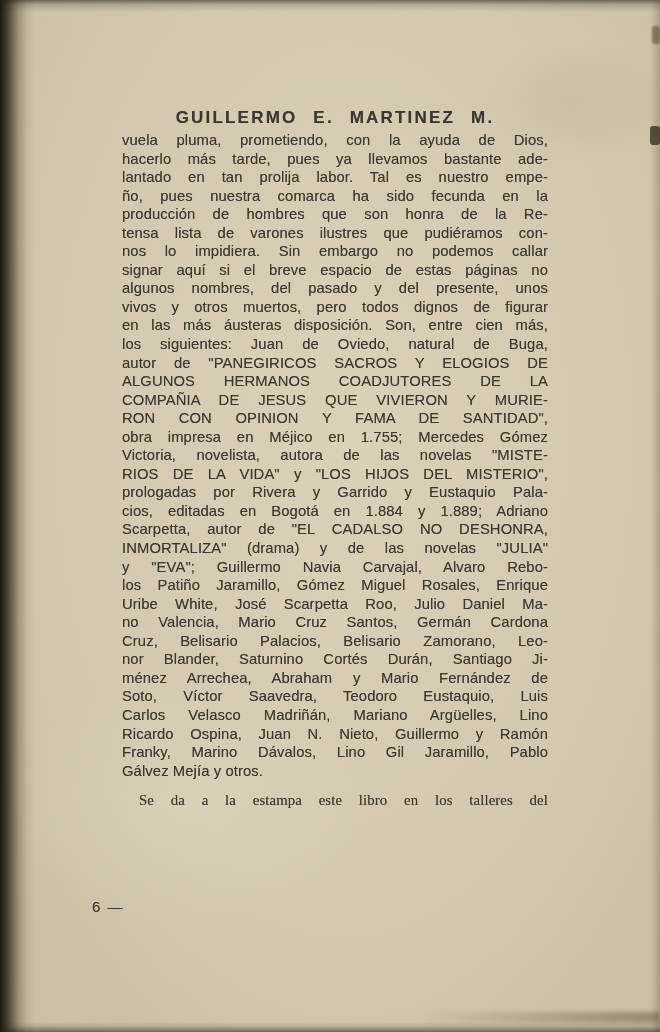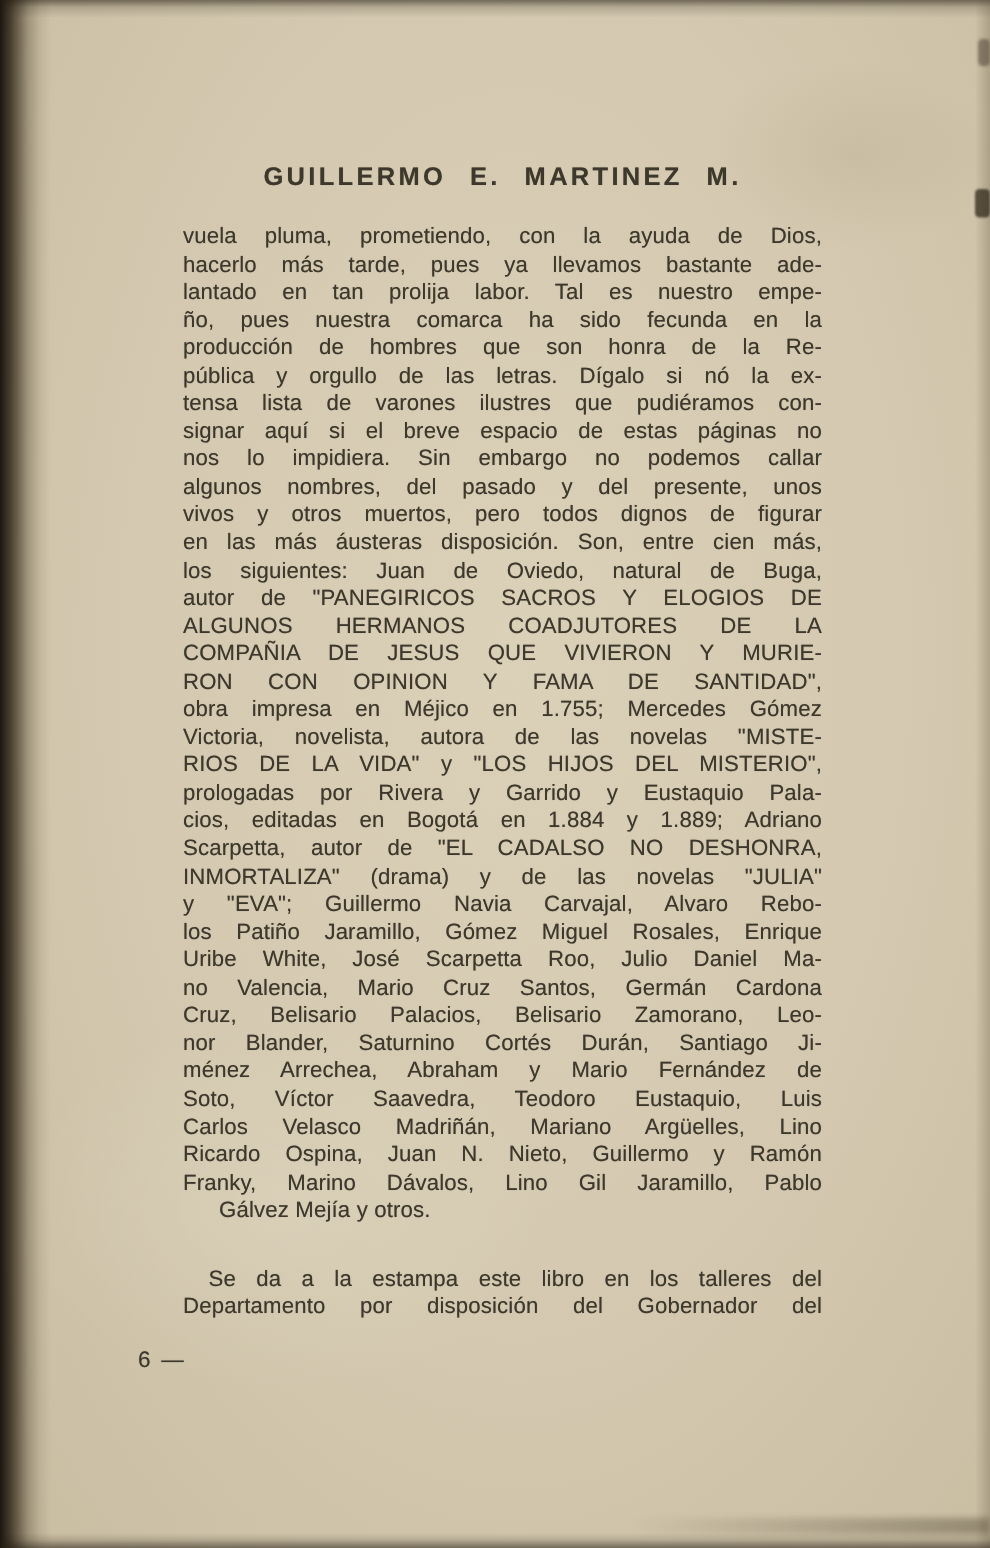--- a/index.html
+++ b/index.html
@@ -55,35 +55,35 @@
   }
   .running-head {
     position: absolute; top: 108px; left: 122px; width: 426px;
     text-align: center;
     font-size: 17px; font-weight: bold;
     letter-spacing: 2.2px; word-spacing: 9px;
     color: var(--ink, #3e382c);
     text-shadow: 0 0 0.5px rgba(62,56,44,0.6);
   }
   .text-block {
-    position: absolute; top: 149px; left: 122px; width: 426px;
+    position: absolute; top: 131px; left: 122px; width: 426px;
     font-size: 14.8px; line-height: 18.55px;
     color: var(--ink, #3e382c);
     text-shadow: 0 0 0.5px rgba(62,56,44,0.55);
   }
   .line {
     text-align: justify;
     text-align-last: justify;
     letter-spacing: 0.1px;
     white-space: normal;
     overflow: hidden;
   }
-  .line-left { text-align-last: left; margin-left: 24px; }
+  .line-left { text-align-last: left; }
   .indent-first .line:first-child { text-indent: 17px; }
-  .para-2 { margin-top: 27px; }
+  .para-2 { margin-top: 11px; font-family: Liberation Serif, serif; }
   .page-number {
     position: absolute; top: 898px; left: 92px;
     font-size: 15px; letter-spacing: 1.5px;
     color: var(--ink, #3e382c);
     text-shadow: 0 0 0.5px rgba(62,56,44,0.55);
   }
 </style>
 </head>
 <body>
 
@@ -98,24 +98,23 @@
 
   <header class="running-head">GUILLERMO E. MARTINEZ M.</header>
 
   <main class="text-block">
     <div class="paragraph">
         <div class="line">vuela pluma, prometiendo, con la ayuda de Dios,</div>
         <div class="line">hacerlo más tarde, pues ya llevamos bastante ade-</div>
         <div class="line">lantado en tan prolija labor. Tal es nuestro empe-</div>
         <div class="line">ño, pues nuestra comarca ha sido fecunda en la</div>
         <div class="line">producción de hombres que son honra de la Re-</div>
-        <div class="line">pública y orgullo de las letras. Dígalo si nó la ex-</div>
         <div class="line">tensa lista de varones ilustres que pudiéramos con-</div>
+        <div class="line">nos lo impidiera. Sin embargo no podemos callar</div>
         <div class="line">signar aquí si el breve espacio de estas páginas no</div>
-        <div class="line">nos lo impidiera. Sin embargo no podemos callar</div>
         <div class="line">algunos nombres, del pasado y del presente, unos</div>
         <div class="line">vivos y otros muertos, pero todos dignos de figurar</div>
         <div class="line">en las más áusteras disposición. Son, entre cien más,</div>
         <div class="line">los siguientes: Juan de Oviedo, natural de Buga,</div>
         <div class="line">autor de "PANEGIRICOS SACROS Y ELOGIOS DE</div>
         <div class="line">ALGUNOS HERMANOS COADJUTORES DE LA</div>
         <div class="line">COMPAÑIA DE JESUS QUE VIVIERON Y MURIE-</div>
         <div class="line">RON CON OPINION Y FAMA DE SANTIDAD",</div>
         <div class="line">obra impresa en Méjico en 1.755; Mercedes Gómez</div>
         <div class="line">Victoria, novelista, autora de las novelas "MISTE-</div>
@@ -132,18 +131,17 @@
         <div class="line">nor Blander, Saturnino Cortés Durán, Santiago Ji-</div>
         <div class="line">ménez Arrechea, Abraham y Mario Fernández de</div>
         <div class="line">Soto, Víctor Saavedra, Teodoro Eustaquio, Luis</div>
         <div class="line">Carlos Velasco Madriñán, Mariano Argüelles, Lino</div>
         <div class="line">Ricardo Ospina, Juan N. Nieto, Guillermo y Ramón</div>
         <div class="line">Franky, Marino Dávalos, Lino Gil Jaramillo, Pablo</div>
         <div class="line line-left">Gálvez Mejía y otros.</div>
       </div>
     <div class="paragraph para-2 indent-first">
         <div class="line">Se da a la estampa este libro en los talleres del</div>
-        <div class="line">Departamento por disposición del Gobernador del</div>
       </div>
   </main>
 
   <div class="page-number">6 —</div>
 </div>
 
 </body></html>

